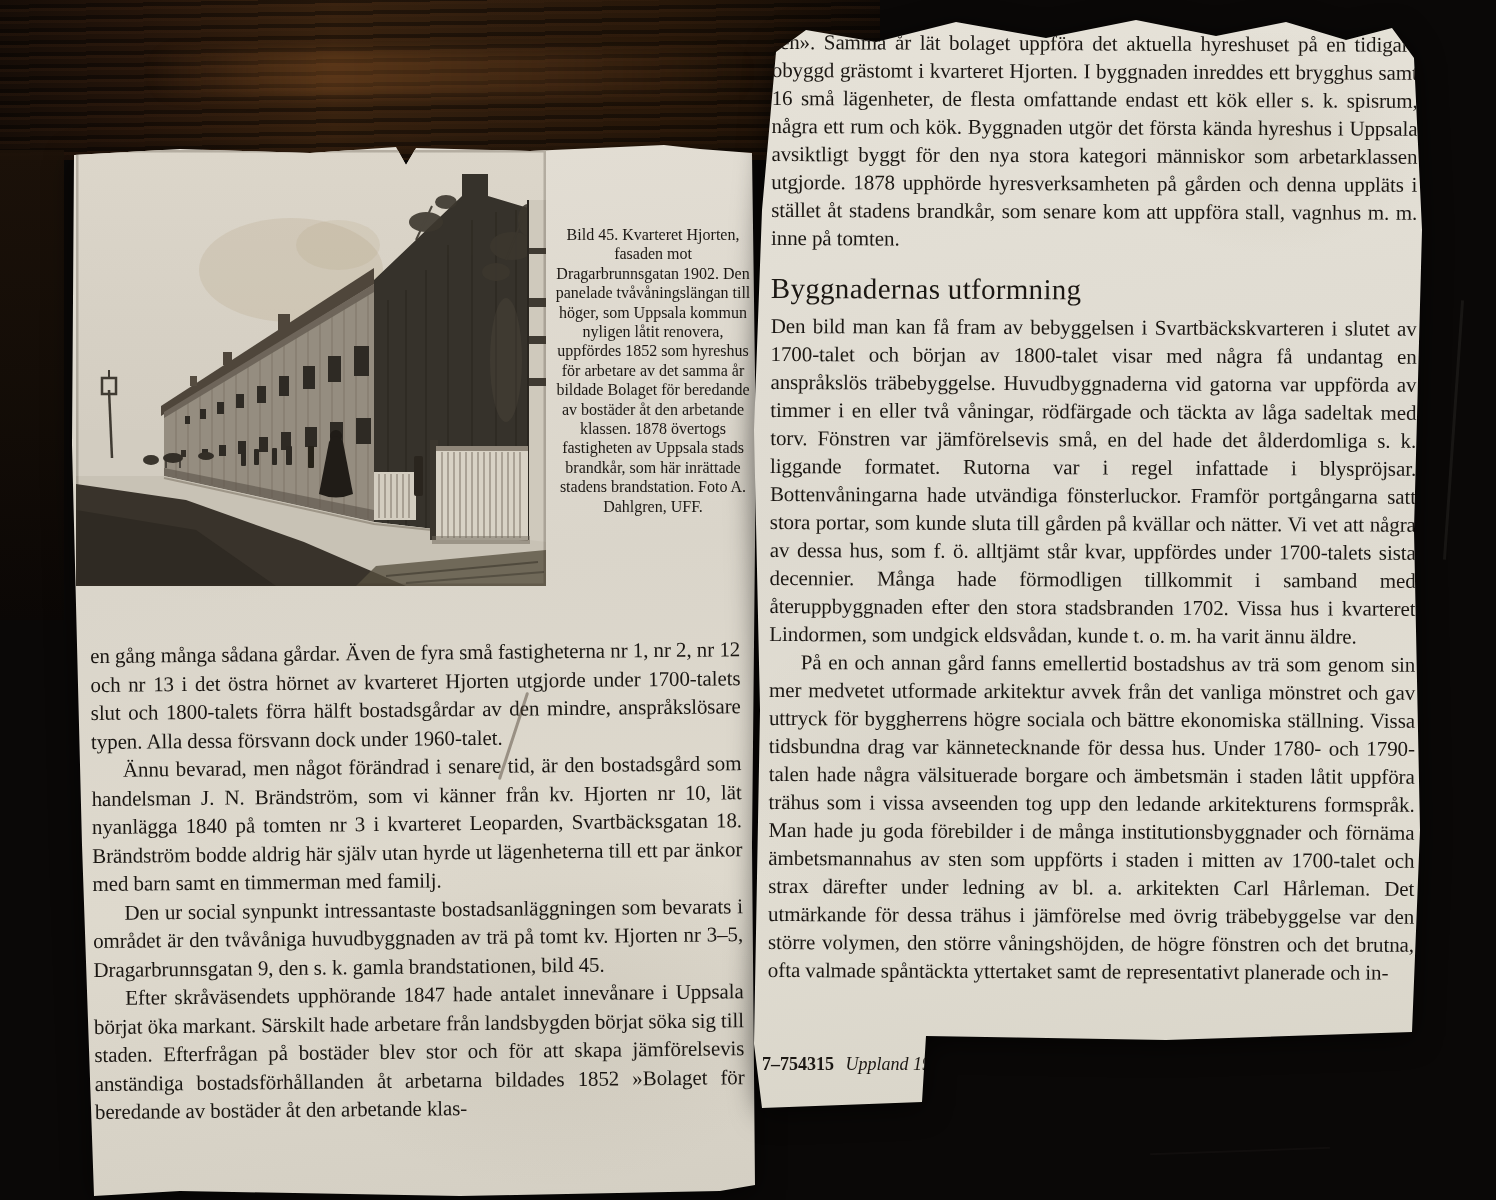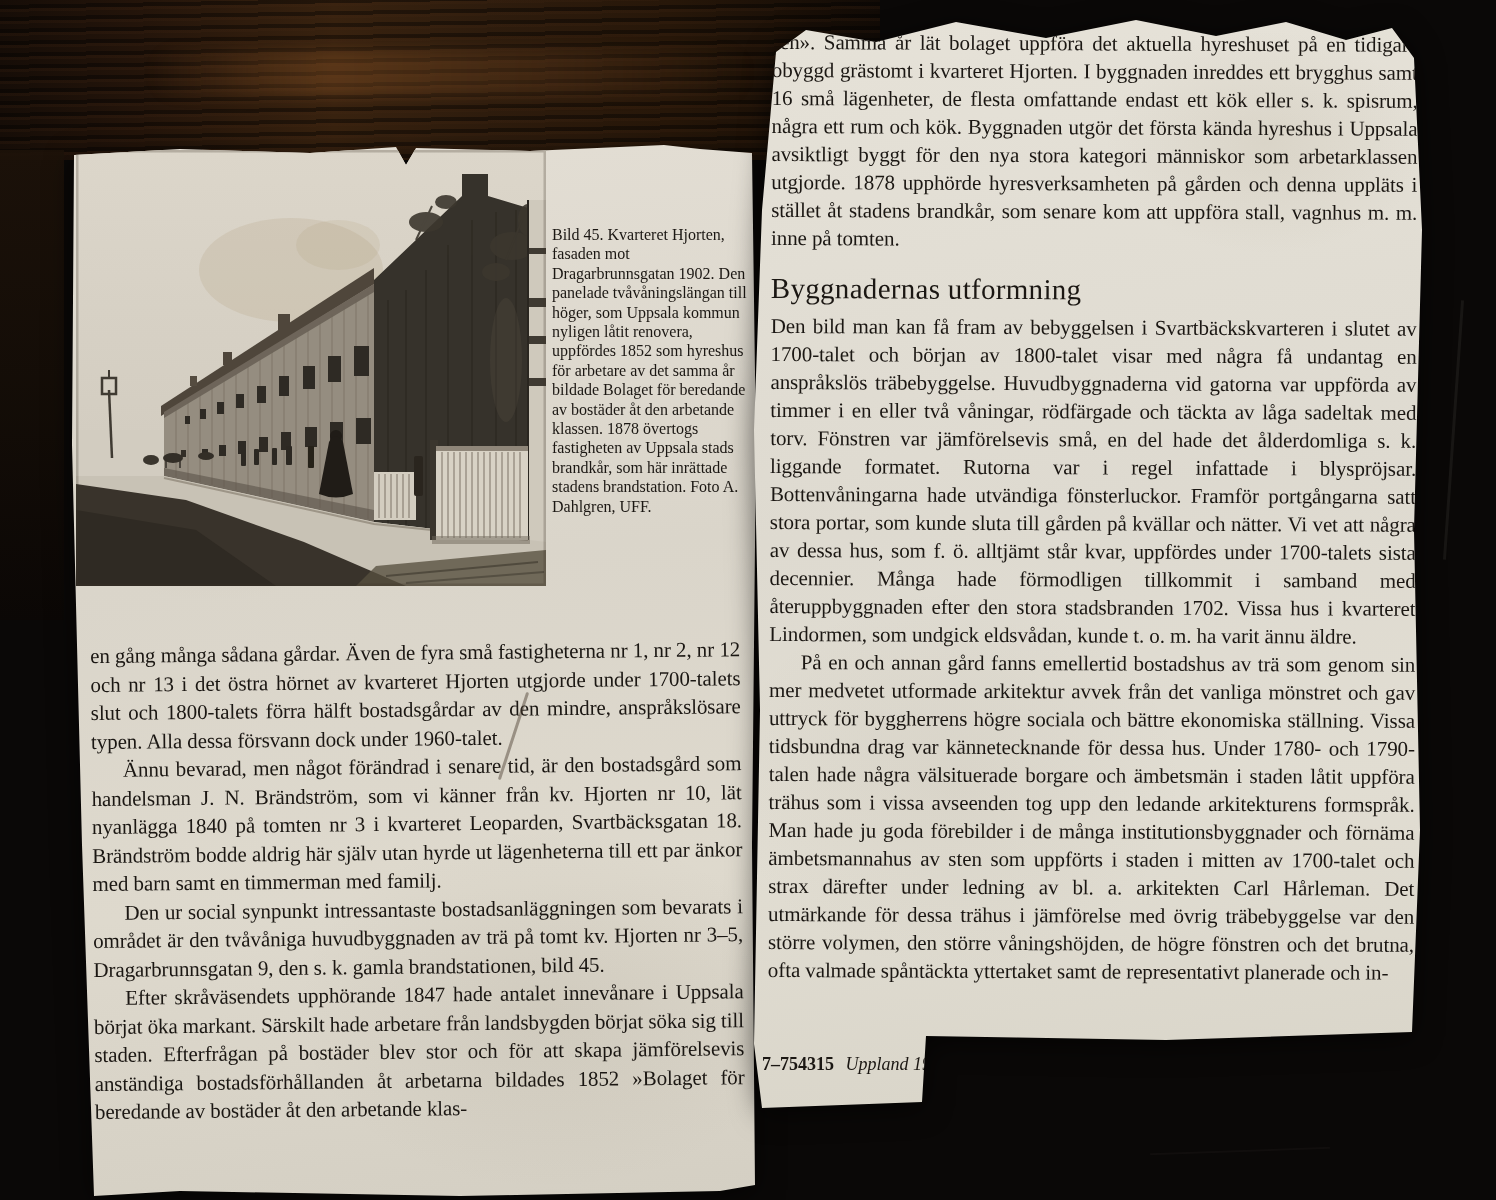--- a/index.html
+++ b/index.html
@@ -37,21 +37,21 @@
     clip-path:polygon(30px 42px,60px 20px,130px 32px,210px 12px,300px 28px,390px 10px,470px 26px,540px 12px,600px 30px,646px 18px,668px 48px,
       676px 220px,668px 520px,674px 820px,666px 1022px,420px 1030px,180px 1026px,176px 1092px,16px 1098px,8px 1034px,14px 700px,8px 420px,16px 200px,30px 42px);
     background:
       radial-gradient(ellipse 260px 180px at 75% 12%, rgba(150,135,105,.12), transparent 62%),
       radial-gradient(ellipse 380px 320px at 30% 70%, rgba(125,115,95,.08), transparent 60%),
       linear-gradient(173deg,#e6e2d8 0%,#dedad0 45%,#e1ddd2 72%,#d8d4c8 100%);}
 
   
   .photo{position:absolute;left:16px;top:5px;}
   .caption{position:absolute;left:492px;top:80px;width:202px;
-    font-size:16px;line-height:19.4px;text-align:left;letter-spacing:0;}
+    font-size:16px;line-height:19.4px;text-align:center;letter-spacing:0;}
   .left-body{position:absolute;left:30px;top:497px;width:650px;
     font-size:21px;line-height:28.5px;text-align:justify;letter-spacing:-.1px;
     transform:rotate(-.6deg);transform-origin:0 0;}
   .left-body p,.right-body p{margin:0;}
   p.ind{text-indent:1.5em;}
   .crease{position:absolute;left:452px;top:545px;width:3px;height:92px;
     background:rgba(70,58,45,.45);transform:rotate(18deg);border-radius:2px;}
 
   
   .right-body{position:absolute;left:26px;top:18px;width:646px;

